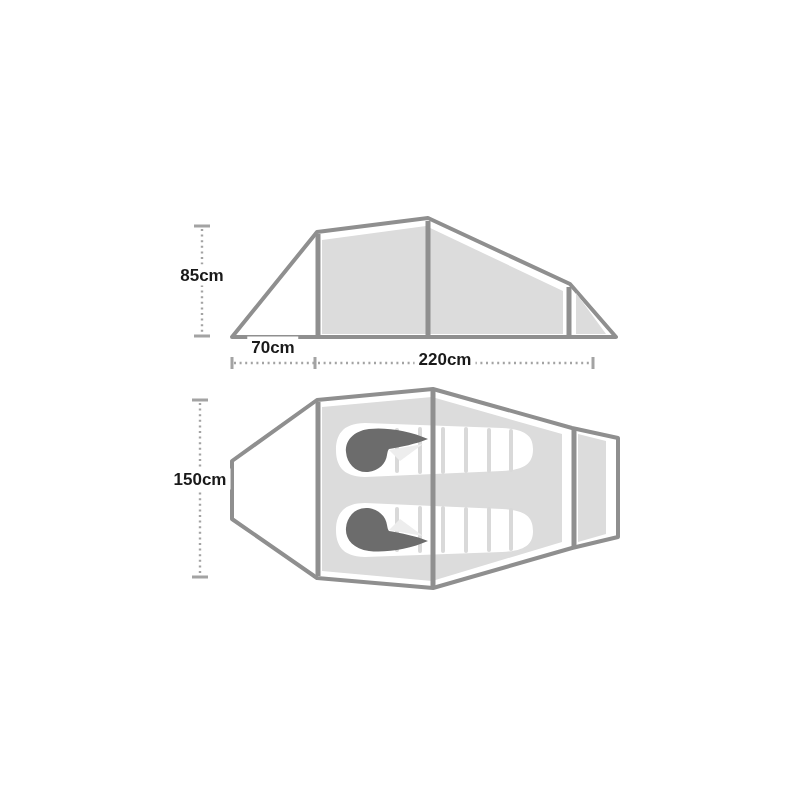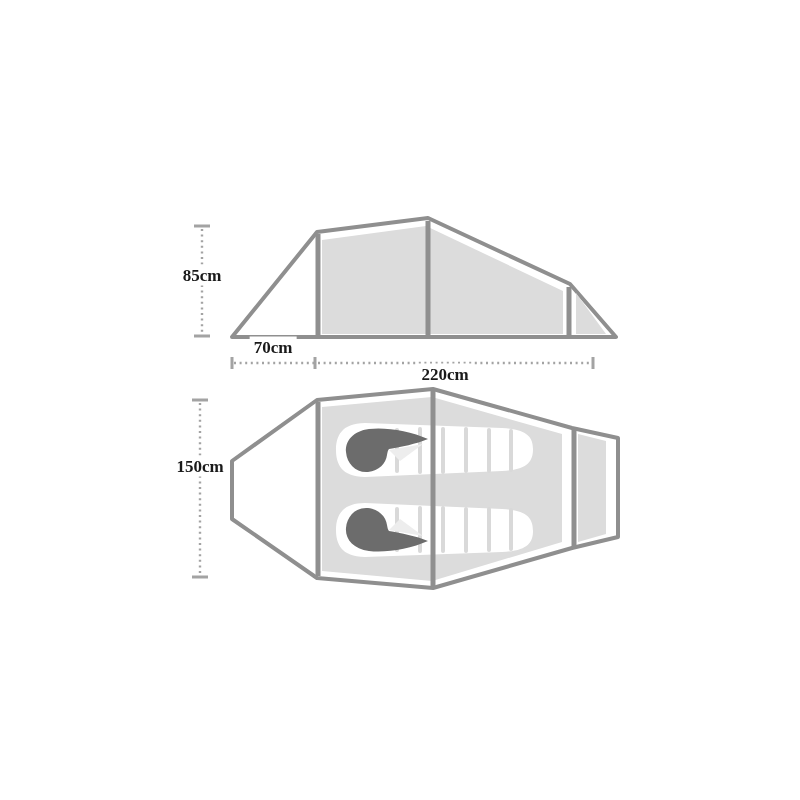--- a/index.html
+++ b/index.html
@@ -13,21 +13,21 @@
     --dimension_line:#a3a3a3;
     --label_text:#1a1a1a;
     --page_bg:#ffffff;
   }
   html,body{margin:0;padding:0;background:var(--page_bg);}
   .stage{
     position:relative;
     width:800px;height:800px;
     background:var(--page_bg);
     overflow:hidden;
-    font-family:Liberation Serif, serif;
+    font-family:Liberation Sans, sans-serif;
   }
   .stage svg{position:absolute;left:0;top:0;}
   .dim-label{
     position:absolute;
     transform:translate(-50%,-50%);
     background:var(--page_bg);
     color:var(--label_text);
     font-size:17px;
     font-weight:bold;
     line-height:1;
@@ -97,16 +97,16 @@
       <line x1="192" y1="400" x2="208" y2="400" stroke-width="3"></line>
       <line x1="200" y1="403" x2="200" y2="574" stroke-width="2.4" stroke-dasharray="2 3.6"></line>
       <line x1="192" y1="577" x2="208" y2="577" stroke-width="3"></line>
     </g>
   </svg>
 
   <div class="dim-label" style="left:202px;top:275px">85cm</div>
 
   <div class="dim-label" style="left:273px;top:347px">70cm</div>
 
-  <div class="dim-label" style="left:445px;top:374px">220cm</div>
+  <div class="dim-label" style="left:445px;top:359px">220cm</div>
 
-  <div class="dim-label" style="left:200px;top:466px">150cm</div>
+  <div class="dim-label" style="left:200px;top:479px">150cm</div>
 </div>
 
 </body></html>

